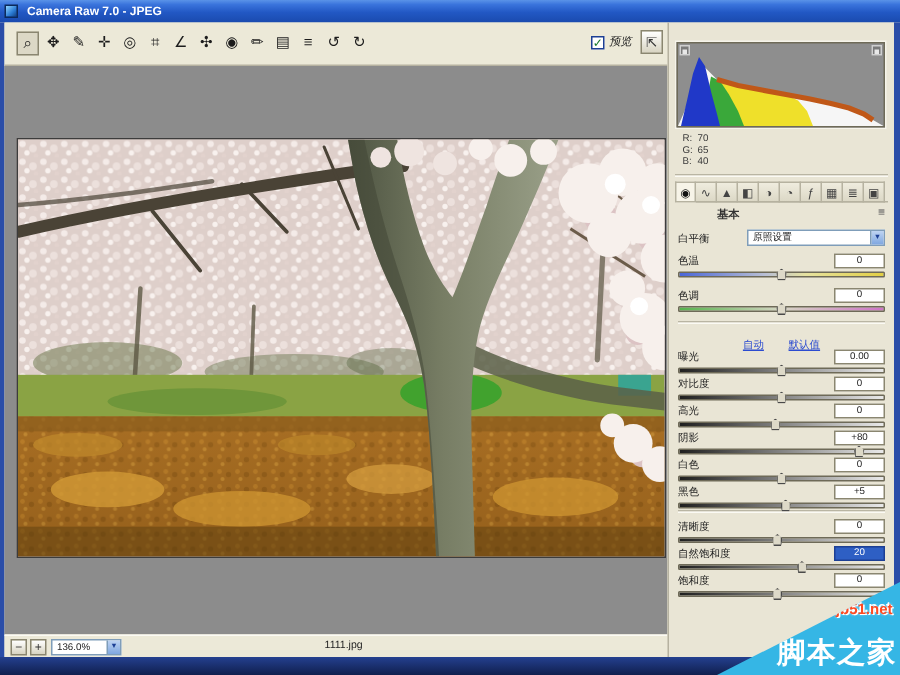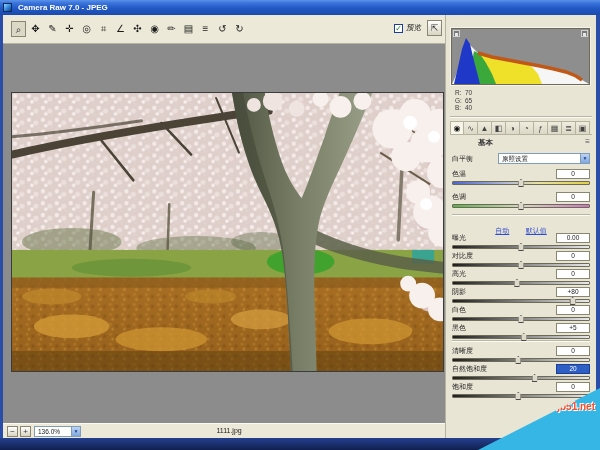--- a/index.html
+++ b/index.html
@@ -433,15 +433,16 @@
         </div>
         <div class="sl-track t-tone">
           <span class="thumb" style="left: 48%;"></span>
         </div>
       </div>
     </div>
   </div>
 
   <div class="wm">
     <span class="wm-site">jb51.net</span>
+    <span class="wm-name">脚本之家</span>
   </div>
 
 </div>
 
 </body></html>

